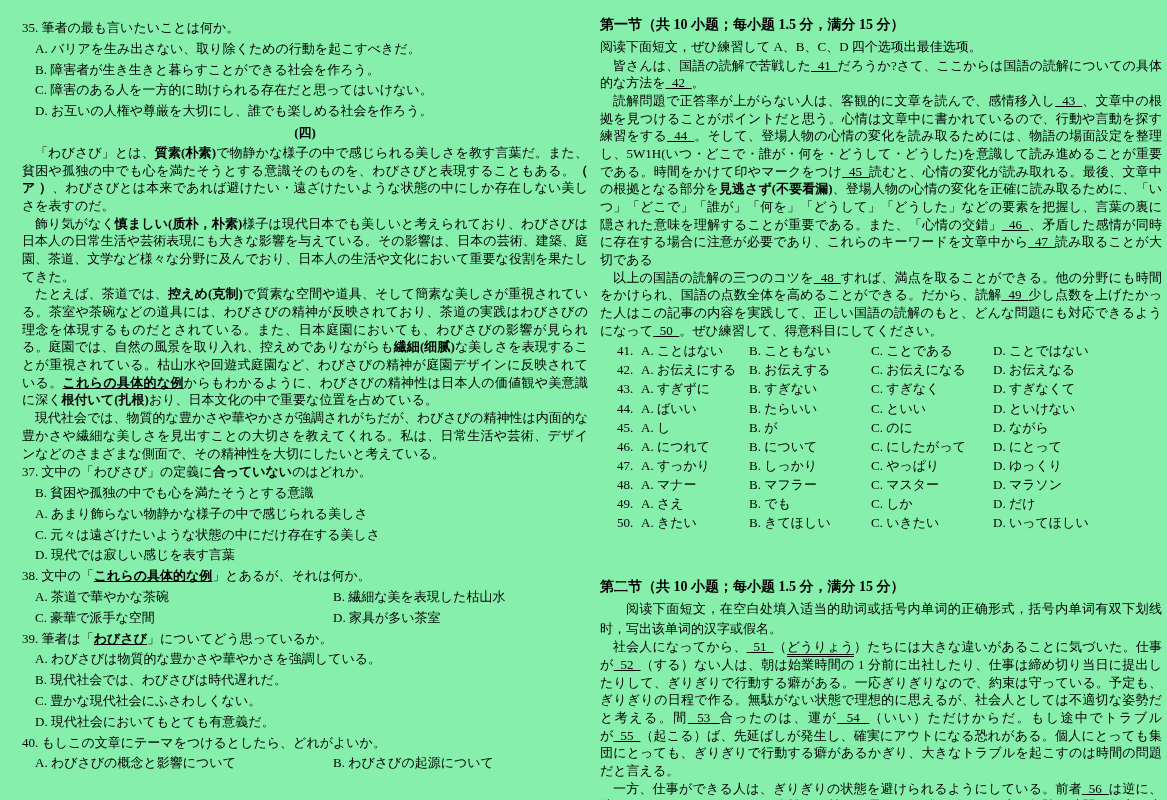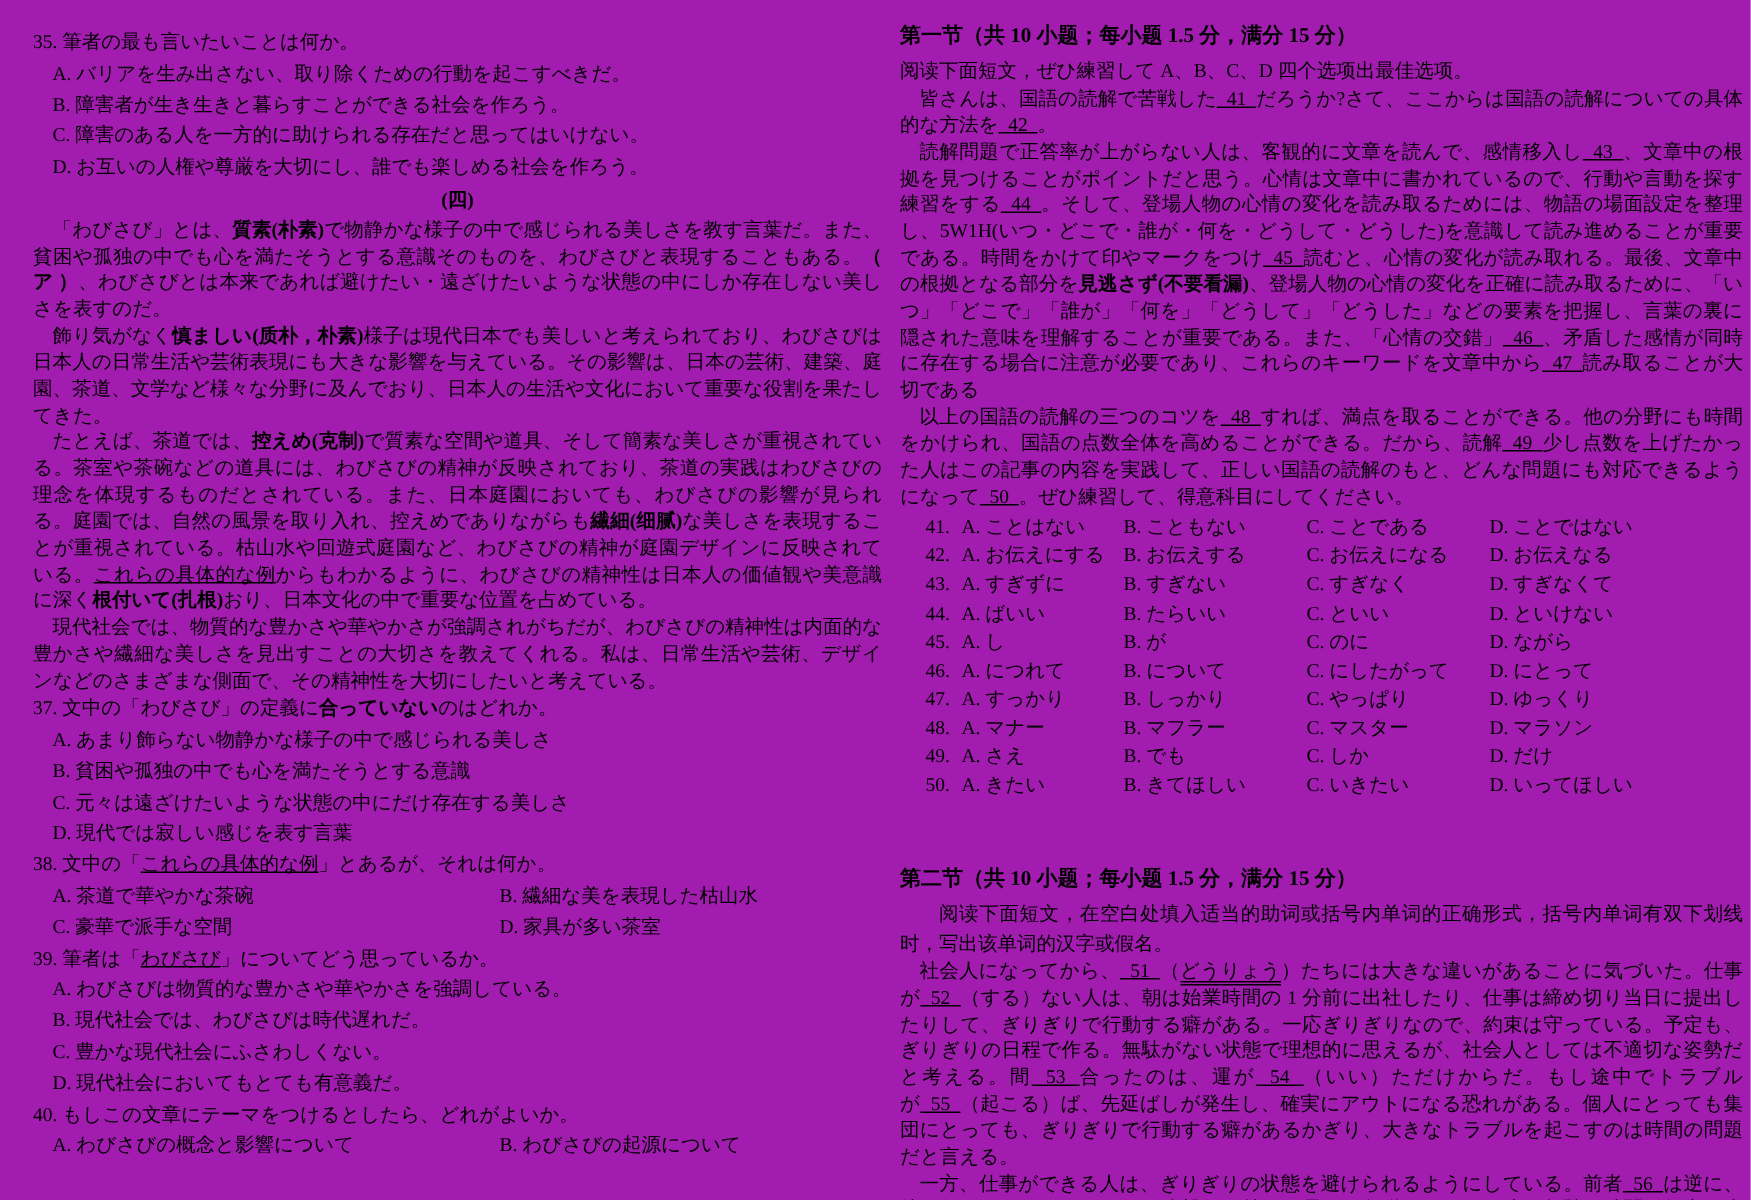--- a/index.html
+++ b/index.html
@@ -1,33 +1,33 @@
 <!DOCTYPE html>
 <html><head>
 <meta charset="utf-8">
 <style>
   html,body{margin:0;padding:0;}
   body{
     width:1167px;height:800px;overflow:hidden;background:#ffffff;color:#000;
     font-family:"Liberation Serif","DejaVu Serif",serif;
     font-size:13px;line-height:1.35;
   }
-  .page{position:relative;width:1167px;height:800px;background:#a21caf;}
+  .page{position:relative;width:1167px;height:800px;background:#86efac;}
   .col{position:absolute;top:0;}
   .col-left{left:22px;top:18px;width:566px;}
   .col-right{left:600px;top:14px;width:562px;}
   .q-block{margin:0;}
   .q-stem{line-height:1.6;}
   .opt{padding-left:13px;line-height:1.6;}
   .opt-row4{display:grid;grid-template-columns:128px 112px 122px auto;padding-left:13px;line-height:1.6;}
   .opt-pair{display:grid;grid-template-columns:254px auto;padding-left:13px;line-height:1.6;gap:44px;}
   .center-head{text-align:center;font-weight:bold;line-height:1.7;}
   .para{margin:0;text-indent:1em;text-align:justify;line-height:1.36;}
   .b{font-weight:bold;}
-  .bu{font-weight:normal;text-decoration:underline;}
+  .bu{font-weight:bold;text-decoration:underline;}
   .uu{border-bottom:3px double currentColor;}
   .blank{text-decoration:underline;white-space:pre;font-family:Liberation Serif, serif;}
   .sec-head{font-weight:bold;font-size:14px;line-height:1.5;margin-bottom:2px;}
   .sec-instr{line-height:1.5;text-align:justify;}
   .sec-instr.indent{text-indent:2em;}
   .mcq{margin-top:2px;margin-bottom:20px;}
   .mcq-row{display:grid;grid-template-columns:24px 108px 122px 122px auto;margin-left:17px;line-height:1.47;}
   .gap-l{height:24px;}
 </style>
 </head>
@@ -48,22 +48,22 @@
     <div class="center-head">(四)</div>
 
     <p class="para"><span>「わびさび」とは、</span><span class="b">質素(朴素)</span><span>で物静かな様子の中で感じられる美しさを教す言葉だ。また、貧困や孤独の中でも心を満たそうとする意識そのものを、わびさびと表現することもある。</span><span class="b">（ ア ）</span><span>、わびさびとは本来であれば避けたい・遠ざけたいような状態の中にしか存在しない美しさを表すのだ。</span></p>
     <p class="para"><span>飾り気がなく</span><span class="b">慎ましい(质朴，朴素)</span><span>様子は現代日本でも美しいと考えられており、わびさびは日本人の日常生活や芸術表現にも大きな影響を与えている。その影響は、日本の芸術、建築、庭園、茶道、文学など様々な分野に及んでおり、日本人の生活や文化において重要な役割を果たしてきた。</span></p>
     <p class="para"><span>たとえば、茶道では、</span><span class="b">控えめ(克制)</span><span>で質素な空間や道具、そして簡素な美しさが重視されている。茶室や茶碗などの道具には、わびさびの精神が反映されており、茶道の実践はわびさびの理念を体現するものだとされている。また、日本庭園においても、わびさびの影響が見られる。庭園では、自然の風景を取り入れ、控えめでありながらも</span><span class="b">繊細(细腻)</span><span>な美しさを表現することが重視されている。枯山水や回遊式庭園など、わびさびの精神が庭園デザインに反映されている。</span><span class="bu">これらの具体的な例</span><span>からもわかるように、わびさびの精神性は日本人の価値観や美意識に深く</span><span class="b">根付いて(扎根)</span><span>おり、日本文化の中で重要な位置を占めている。</span></p>
     <p class="para"><span>現代社会では、物質的な豊かさや華やかさが強調されがちだが、わびさびの精神性は内面的な豊かさや繊細な美しさを見出すことの大切さを教えてくれる。私は、日常生活や芸術、デザインなどのさまざまな側面で、その精神性を大切にしたいと考えている。</span></p>
 
 
     <div class="q-block">
       <div class="q-stem"><span>37. 文中の「わびさび」の定義に</span><span class="b">合っていない</span><span>のはどれか。</span></div>
+      <div class="opt">B. 貧困や孤独の中でも心を満たそうとする意識</div>
       <div class="opt">A. あまり飾らない物静かな様子の中で感じられる美しさ</div>
-      <div class="opt">B. 貧困や孤独の中でも心を満たそうとする意識</div>
       <div class="opt">C. 元々は遠ざけたいような状態の中にだけ存在する美しさ</div>
       <div class="opt">D. 現代では寂しい感じを表す言葉</div>
     </div>
 
     <div class="q-block">
       <div class="q-stem"><span>38. 文中の「</span><span class="bu">これらの具体的な例</span><span>」とあるが、それは何か。</span></div>
       <div class="opt-pair">
         <span>A. 茶道で華やかな茶碗</span>
         <span>B. 繊細な美を表現した枯山水</span>
       </div>

